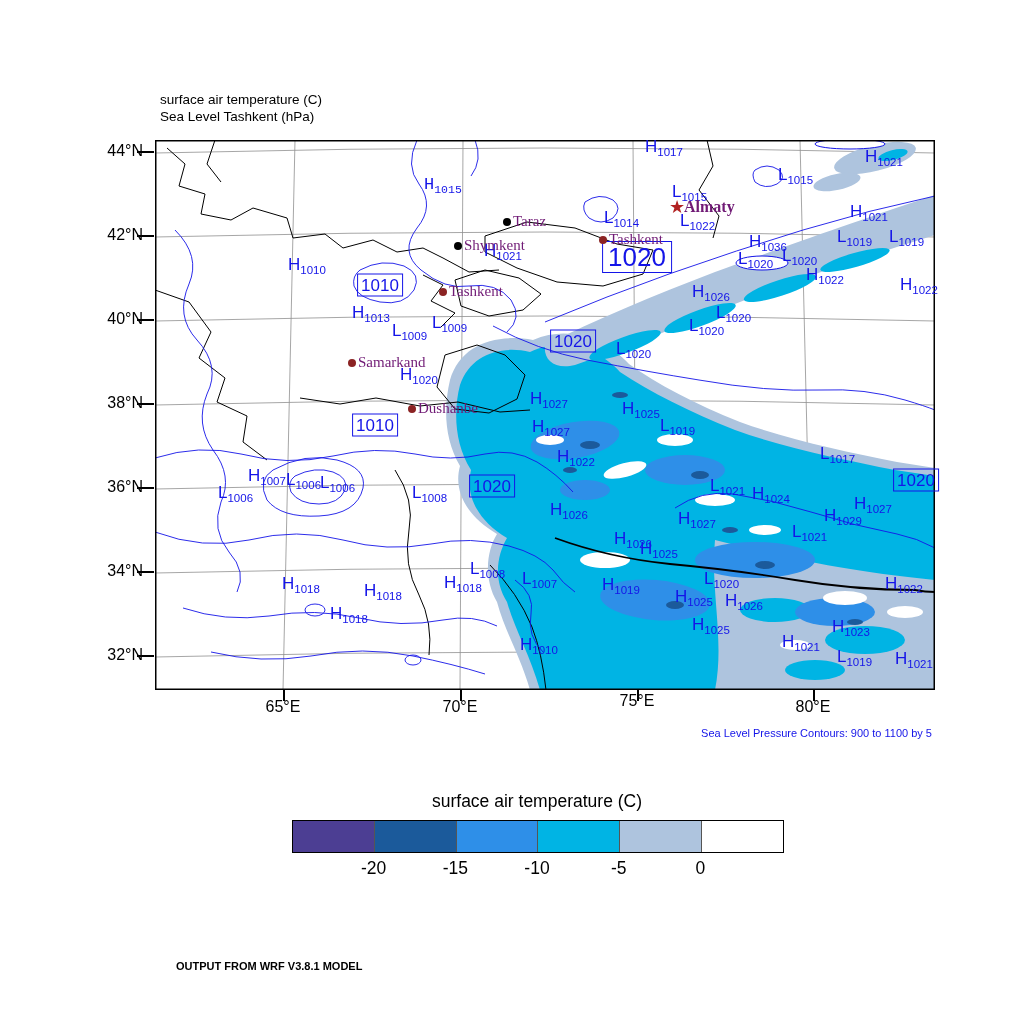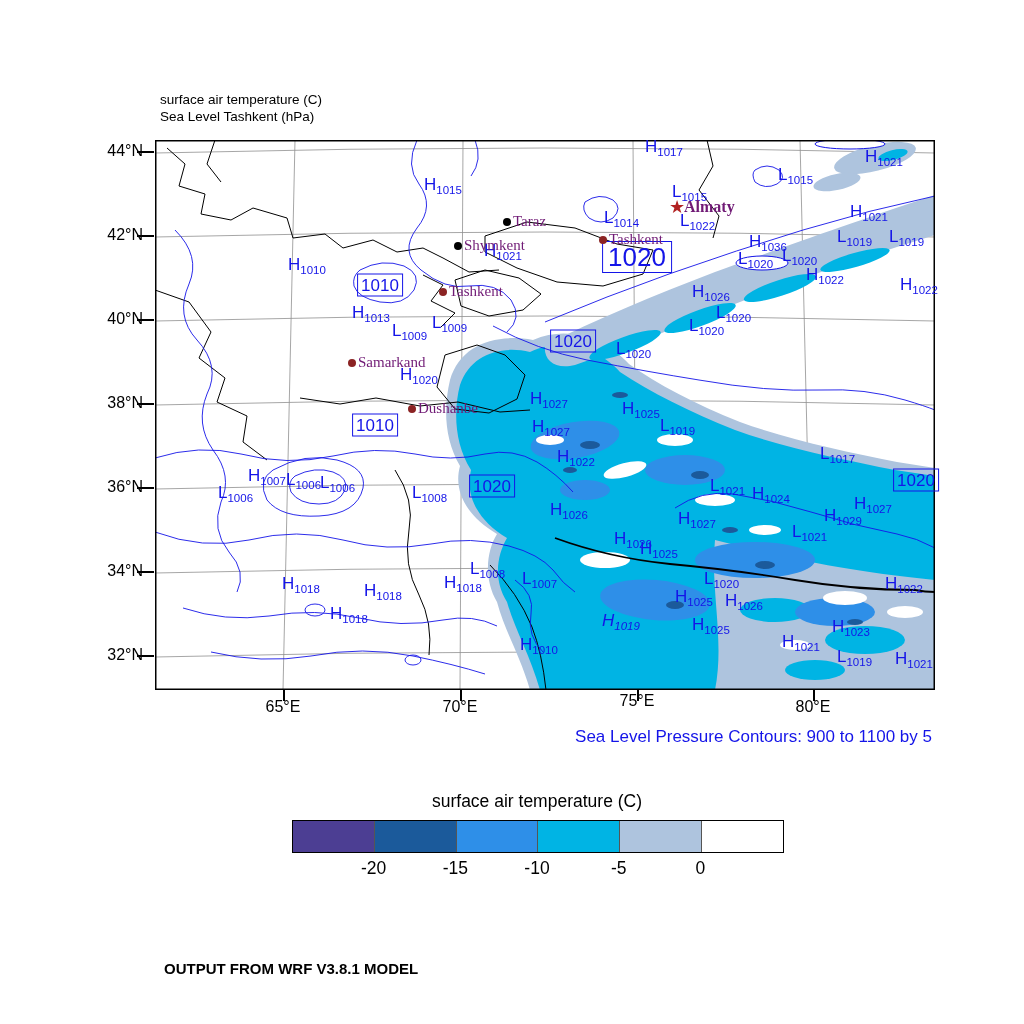--- a/index.html
+++ b/index.html
@@ -20,27 +20,27 @@
   .boxlabel.big{font-size:26px;padding:2px 5px;}
   .city{position:absolute;}
   .city .marker{position:absolute;border-radius:50%;}
   .city .star{position:absolute;font-size:18px;line-height:1;}
   .city .clabel{position:absolute;font-family:"Liberation Serif",serif;font-size:15px;color:#701a75;white-space:nowrap;}
   .city .clabel.bold{font-weight:700;font-size:16px;}
   .ytick-label{position:absolute;width:58px;text-align:right;font-size:16px;color:#000;}
   .ytick-mark{position:absolute;height:1.5px;width:17px;background:#000;}
   .xtick-label{position:absolute;width:60px;text-align:center;font-size:16px;color:#000;}
   .xtick-mark{position:absolute;width:1.5px;height:11px;background:#000;}
-  #slp-caption{right:92px;width:500px;top:727px;text-align:right;font-size:17px;color:#1414E8;}
+  #slp-caption{right:92px;width:500px;top:727px;text-align:right;font-size:11px;color:#1414E8;}
   #cbar-title{left:292px;width:490px;top:791px;text-align:center;font-size:17.5px;color:#000;}
   #colorbar{left:292px;top:820px;width:490px;height:31px;border:1.2px solid #000;display:flex;}
   #colorbar .seg{height:100%;border-right:1px solid #555;}
   #colorbar .seg:last-child{border-right:none;}
   .cbar-tick{position:absolute;top:858px;width:60px;text-align:center;font-size:17.5px;color:#000;}
-  .footer-line{left:164px;font-size:15px;font-weight:700;color:#000;}
+  .footer-line{left:176px;font-size:11px;font-weight:700;color:#000;}
   #footer1{top:960px;} #footer2{top:975px;}
 </style>
 </head>
 <body>
 
 <div id="fig">
 
 
   <div class="abs sub-line" id="sub1">surface air temperature   (C)</div>
   <div class="abs sub-line" id="sub2">Sea Level Tashkent   (hPa)</div>
@@ -138,21 +138,21 @@
         <path d="M600,30 q12,-8 24,0 q8,8 -2,14 q-12,6 -22,-2 q-4,-8 0,-12 Z"></path>
         <path d="M520,368 q26,-18 58,-14 q40,6 78,18 q44,14 86,22 q20,4 38,14"></path>
         <path d="M150,470 a10,6 0 1 0 20,0 a10,6 0 1 0 -20,0 M250,520 a8,5 0 1 0 16,0 a8,5 0 1 0 -16,0"></path>
         <path d="M360,440 q20,14 16,34 q-4,22 12,38"></path>
         <path d="M205,130 q22,-12 44,-4 q18,8 10,24 q-10,16 -34,12 q-22,-4 -26,-16 q-2,-10 6,-16 Z"></path>
       </g>
       <rect x="0.75" y="0.75" width="778.5" height="548.5" fill="none" stroke="#000" stroke-width="1.5"></rect>
     </svg>
     <div id="pressure-layer">
         <span class="plabel" style="left: 477px; top: -2px; margin-left: 13px;"><span>H</span><sub>1017</sub></span>
-        <span class="plabel" style="left: 269px; top: 36px;"><span>H</span><sub>1015</sub></span>
+        <span class="plabel" style="left: 269px; top: 36px; font-family: Liberation Mono, monospace;"><span>H</span><sub>1015</sub></span>
         <span class="plabel" style="left: 623px; top: 26px;"><span>L</span><sub>1015</sub></span>
         <span class="plabel" style="left: 710px; top: 8px;"><span>H</span><sub>1021</sub></span>
         <span class="plabel" style="left: 517px; top: 43px;"><span>L</span><sub>1015</sub></span>
         <span class="plabel" style="left: 449px; top: 69px;"><span>L</span><sub>1014</sub></span>
         <span class="plabel" style="left: 525px; top: 72px;"><span>L</span><sub>1022</sub></span>
         <span class="plabel" style="left: 695px; top: 63px;"><span>H</span><sub>1021</sub></span>
         <span class="plabel" style="left: 682px; top: 88px;"><span>L</span><sub>1019</sub></span>
         <span class="plabel" style="left: 734px; top: 88px;"><span>L</span><sub>1019</sub></span>
         <span class="plabel" style="left: 133px; top: 116px;"><span>H</span><sub>1010</sub></span>
         <span class="plabel" style="left: 329px; top: 102px;"><span>H</span><sub>1021</sub></span>
@@ -188,21 +188,21 @@
         <span class="plabel" style="left: 523px; top: 370px;"><span>H</span><sub>1027</sub></span>
         <span class="plabel" style="left: 637px; top: 383px;"><span>L</span><sub>1021</sub></span>
         <span class="plabel" style="left: 459px; top: 390px;"><span>H</span><sub>1026</sub></span>
         <span class="plabel" style="left: 485px; top: 400px;"><span>H</span><sub>1025</sub></span>
         <span class="plabel" style="left: 315px; top: 420px;"><span>L</span><sub>1008</sub></span>
         <span class="plabel" style="left: 549px; top: 430px;"><span>L</span><sub>1020</sub></span>
         <span class="plabel" style="left: 730px; top: 435px;"><span>H</span><sub>1022</sub></span>
         <span class="plabel" style="left: 289px; top: 434px;"><span>H</span><sub>1018</sub></span>
         <span class="plabel" style="left: 367px; top: 430px;"><span>L</span><sub>1007</sub></span>
         <span class="plabel" style="left: 127px; top: 435px;"><span>H</span><sub>1018</sub></span>
-        <span class="plabel" style="left: 447px; top: 472px; font-style: italic;"><span>H</span><sub>1019</sub></span>
+        <span class="plabel" style="left: 447px; top: 436px;"><span>H</span><sub>1019</sub></span>
         <span class="plabel" style="left: 520px; top: 448px;"><span>H</span><sub>1025</sub></span>
         <span class="plabel" style="left: 570px; top: 452px;"><span>H</span><sub>1026</sub></span>
         <span class="plabel" style="left: 209px; top: 442px;"><span>H</span><sub>1018</sub></span>
         <span class="plabel" style="left: 175px; top: 465px;"><span>H</span><sub>1018</sub></span>
         <span class="plabel" style="left: 537px; top: 476px;"><span>H</span><sub>1025</sub></span>
         <span class="plabel" style="left: 677px; top: 478px;"><span>H</span><sub>1023</sub></span>
         <span class="plabel" style="left: 627px; top: 493px;"><span>H</span><sub>1021</sub></span>
         <span class="plabel" style="left: 365px; top: 496px;"><span>H</span><sub>1010</sub></span>
         <span class="plabel" style="left: 682px; top: 508px;"><span>L</span><sub>1019</sub></span>
         <span class="plabel" style="left: 740px; top: 510px;"><span>H</span><sub>1021</sub></span>

